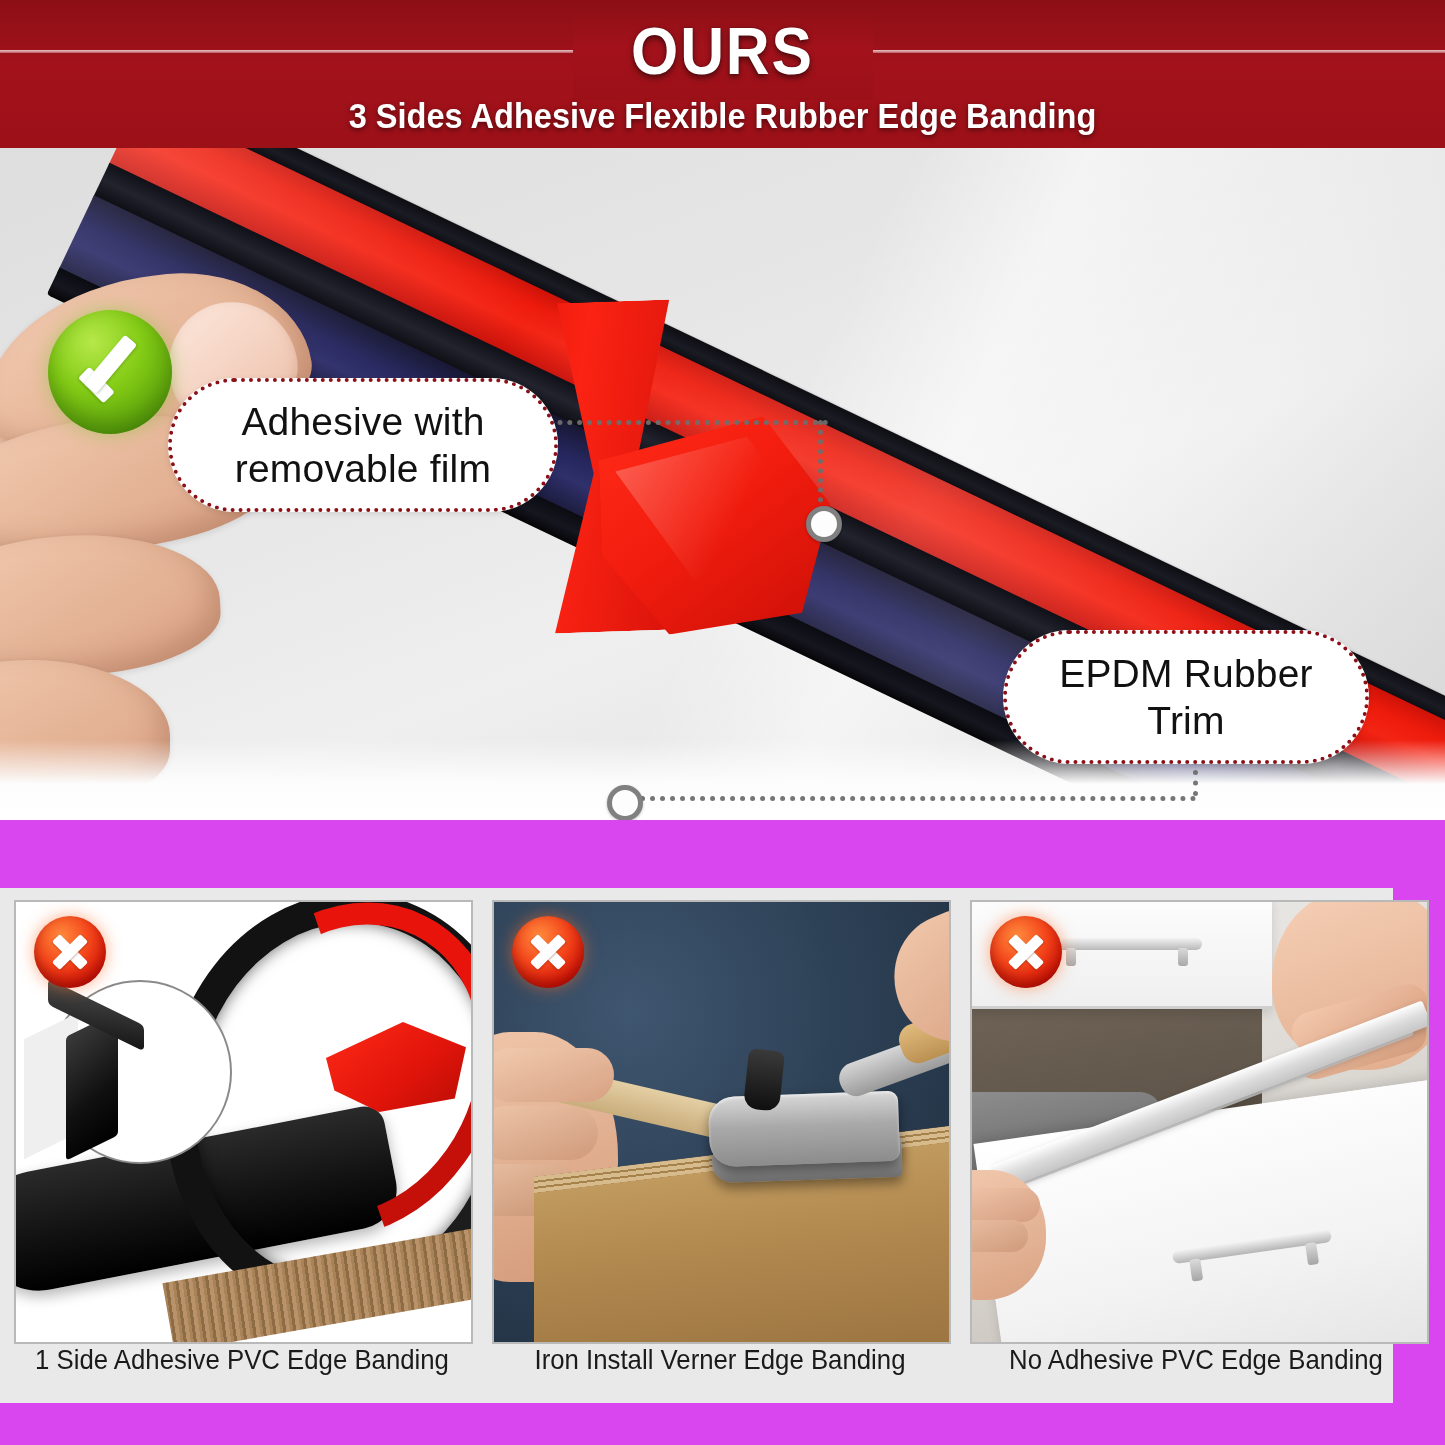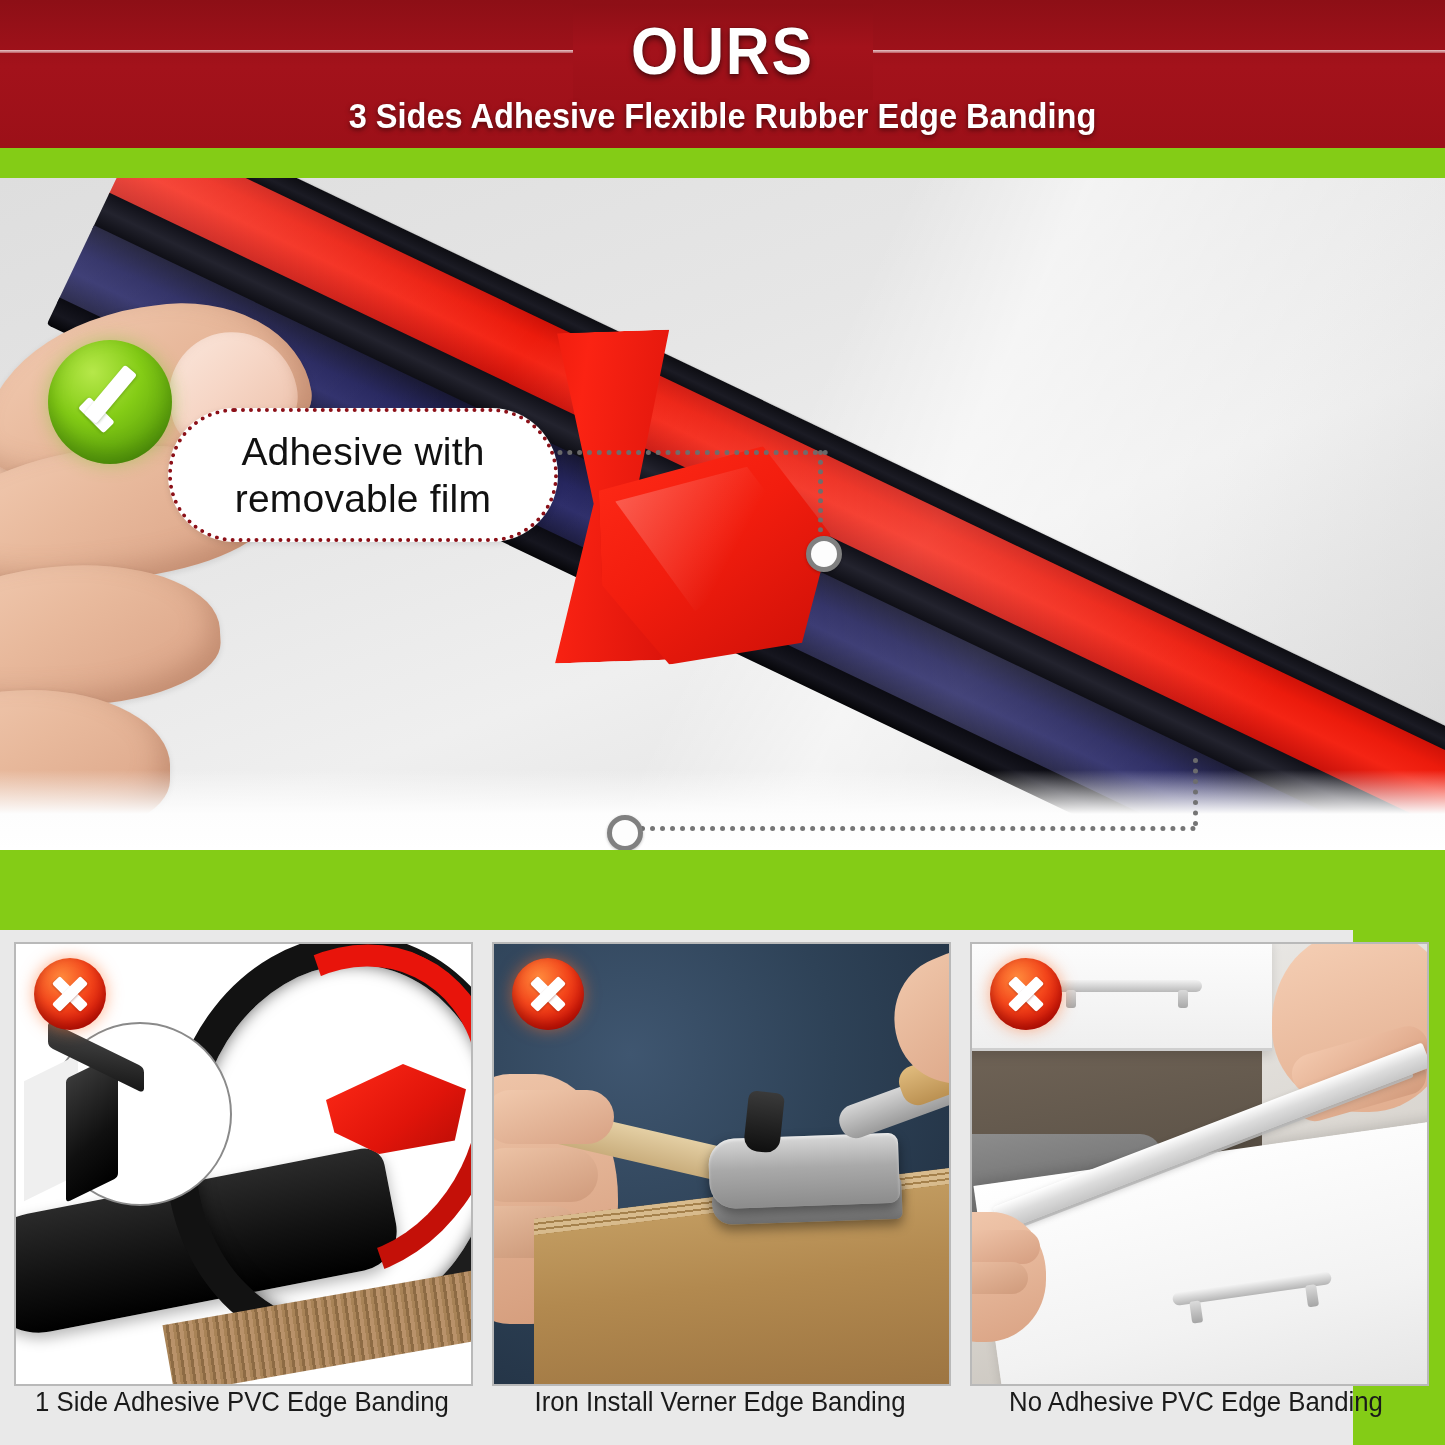--- a/index.html
+++ b/index.html
@@ -4,21 +4,21 @@
 <style>
   html,body{margin:0;padding:0;background:#fff;}
   body{
     font-family:"Liberation Sans", sans-serif;
     -webkit-font-smoothing:antialiased;
   }
   .page{
     position:relative;
     width:1445px;height:1445px;
     overflow:hidden;
-    background:#84cc16;
+    background:#d946ef;
   }
 
   
   .ours-banner{
     position:absolute;left:0;top:0;width:1445px;height:148px;
     background:#9c1018;
     background-image:linear-gradient(180deg,#8d0f16 0%,#a3121b 45%,#9c1018 100%);
     overflow:hidden;
   }
   .ours-rule{
@@ -52,21 +52,20 @@
     color:#ffffff;
     text-shadow:0 2px 5px rgba(0,0,0,.5);
     transform:scaleX(.93);
   }
 
   
   .hero{
     position:absolute;left:0;top:148px;width:1445px;height:672px;
     overflow:hidden;
     background:linear-gradient(160deg,#dedede 0%,#e6e6e6 35%,#efefef 60%,#d9d9d9 100%);
-    margin-top:30px;
   }
   .hero-bg-sheen{
     position:absolute;left:0;top:0;width:100%;height:100%;
     background:
       linear-gradient(115deg, rgba(255,255,255,0) 52%, rgba(255,255,255,.55) 62%, rgba(255,255,255,.15) 78%, rgba(210,210,210,.5) 100%);
   }
   .hero-bot-white{
     position:absolute;left:0;bottom:0;width:100%;height:80px;
     background:linear-gradient(180deg,rgba(255,255,255,0),#fdfdfd 55%,#ffffff);
   }
@@ -214,22 +213,23 @@
     text-align:center;
     font-size:70px;line-height:104px;
     font-weight:bold;color:#fff;
     letter-spacing:1px;
     text-shadow:0 0 16px rgba(255,150,120,.55), 0 0 36px rgba(255,120,90,.35), 0 3px 5px rgba(0,0,0,.6);
     transform:scaleX(.9);
   }
 
   
   .panels{
-    position:absolute;left:0;top:930px;width:1353px;height:515px;
+    position:absolute;left:0;top:888px;width:1353px;height:515px;
     background:#e9e9e9;
+    padding-left:40px;
   }
   .panel{
     position:absolute;top:12px;width:455px;height:440px;
     border:2px solid #b9b9b9;
     background:#fff;
     overflow:hidden;
   }
   .p1{left:14px;}
   .p2{left:492px;}
   .p3{left:970px;}
@@ -525,20 +525,21 @@
 
     <div class="lead lead-h l1-h"></div>
     <div class="lead lead-v l1-v"></div>
     <div class="dot dot1"></div>
 
     <div class="lead lead-v l2-v"></div>
     <div class="lead lead-h l2-h"></div>
     <div class="dot dot2"></div>
 
     <div class="callout callout-adhesive">Adhesive with removable film</div>
+    <div class="callout callout-epdm">EPDM Rubber Trim</div>
   </div>
 
 
   <div class="panels">
 
     <div class="panel p1">
       <div class="p1-bg"></div>
       <div class="p1-tail"></div>
       <div class="p1-loop"></div>
       <div class="p1-redinner"></div>

